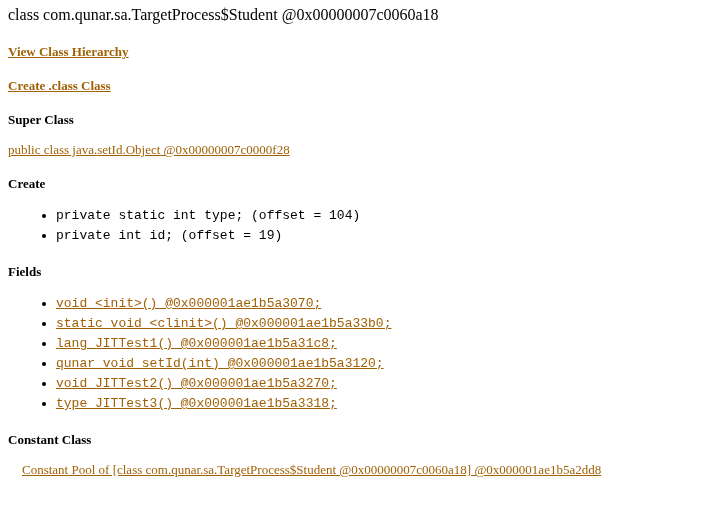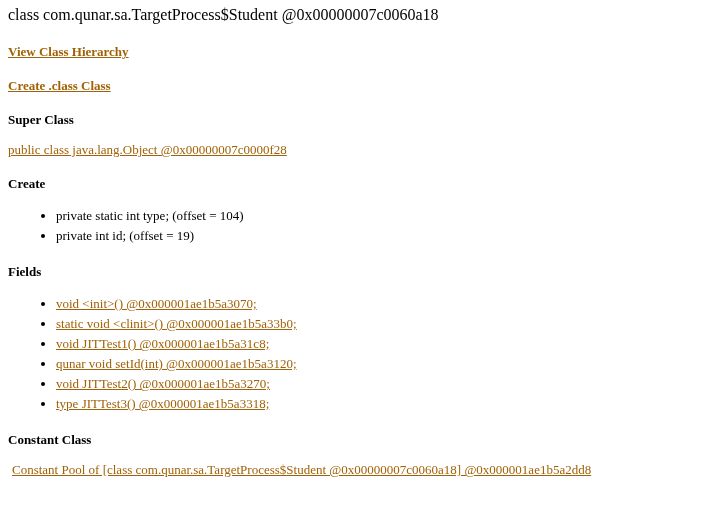--- a/index.html
+++ b/index.html
@@ -37,62 +37,63 @@
     margin: 4px 0 14px 0;
   }
   .plain-link-line {
     margin: 0 0 18px 0;
     font-size: 13px;
   }
   ul.bullets {
     list-style: disc;
     margin: 0 0 18px 0;
     padding-left: 48px;
+    font-family: Liberation Mono, monospace;
   }
   ul.bullets li {
     font-size: 13px;
     line-height: 20px;
   }
   .footer-link-line {
     font-size: 13px;
-    margin: 4px;
+    margin: 14px;
   }
 </style>
 </head>
 <body>
 
 <h3 class="page-title">class com.qunar.sa.TargetProcess$Student @0x00000007c0060a18</h3>
 
 <div class="link-block">
   <a class="link">View Class Hierarchy</a>
 </div>
 
 <div class="link-block">
   <a class="link">Create .class Class</a>
 </div>
 
 <h4 class="section">Super Class</h4>
 
 <div class="plain-link-line">
-  <a class="link">public class java.lang.Object @0x00000007c0000f28</a>
+  <a class="link">public class java.setId.Object @0x00000007c0000f28</a>
 </div>
 
 <h4 class="section">Create</h4>
 
 <ul class="bullets">
   <li><span>private static int type; (offset = 104)</span></li>
   <li><span>private int id; (offset = 19)</span></li>
 </ul>
 
 <h4 class="section">Fields</h4>
 
 <ul class="bullets">
   <li><a class="link">void &lt;init&gt;() @0x000001ae1b5a3070;</a></li>
   <li><a class="link">static void &lt;clinit&gt;() @0x000001ae1b5a33b0;</a></li>
-  <li><a class="link">void JITTest1() @0x000001ae1b5a31c8;</a></li>
+  <li><a class="link">lang JITTest1() @0x000001ae1b5a31c8;</a></li>
   <li><a class="link">qunar void setId(int) @0x000001ae1b5a3120;</a></li>
   <li><a class="link">void JITTest2() @0x000001ae1b5a3270;</a></li>
   <li><a class="link">type JITTest3() @0x000001ae1b5a3318;</a></li>
 </ul>
 
 <h4 class="section">Constant Class</h4>
 
 <div class="footer-link-line">
   <a class="link">Constant Pool of [class com.qunar.sa.TargetProcess$Student @0x00000007c0060a18] @0x000001ae1b5a2dd8</a>
 </div>

